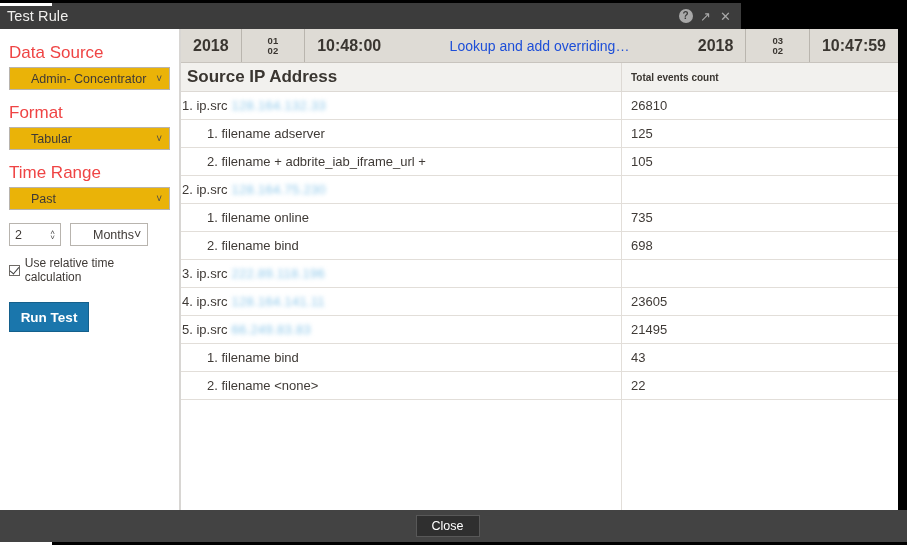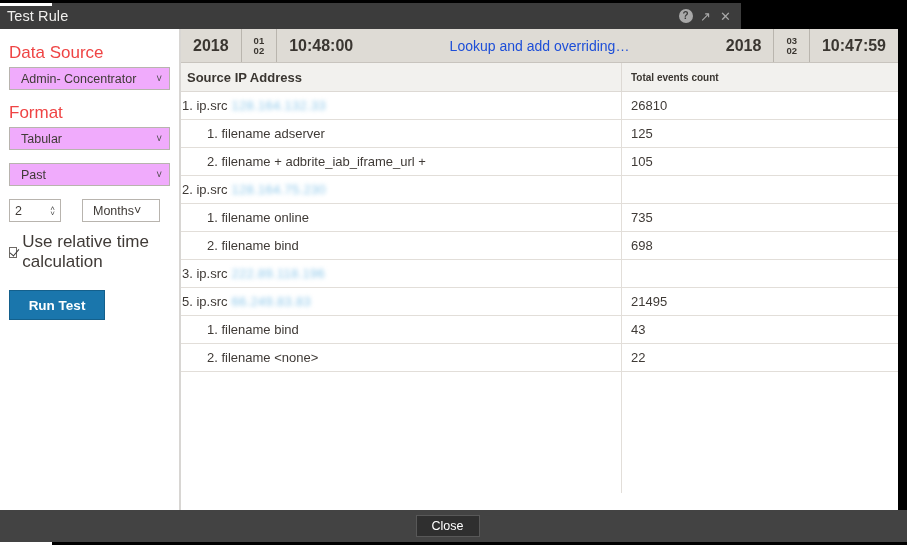--- a/index.html
+++ b/index.html
@@ -99,27 +99,27 @@
     color: #ef4444;
     margin-bottom: 4px;
     margin-top: 4px;
   }
   .field-group { margin-bottom: 13px; }
   .select-box {
     position: relative;
     width: 100%;
     height: 23px;
     border: 1px solid #b8b4ae;
-    background: #f0abfc;
+    background: #eab308;
     box-sizing: border-box;
     display: flex;
     align-items: center;
     font-size: 12.5px;
     color: #3f3a36;
-    padding-left: 11px;
+    padding-left: 21px;
   }
   .select-box .chev {
     position: absolute;
     right: 7px;
     top: 50%;
     transform: translateY(-55%);
     font-size: 10px;
     color: #4a4a4a;
   }
   .row-inline {
@@ -155,22 +155,21 @@
     position: relative;
     width: 78px;
     height: 23px;
     border: 1px solid #b8b4ae;
     background: #fff;
     box-sizing: border-box;
     display: flex;
     align-items: center;
     font-size: 12.5px;
     color: #3f3a36;
-    padding-left: 10px;
-    margin-left: 12px;
+    padding-left: 22px;
   }
   .checkbox-row {
     display: flex;
     align-items: center;
     gap: 5px;
     margin-bottom: 18px;
     margin-top: 2px;
   }
   .cbox {
     width: 11px; height: 11px;
@@ -182,25 +181,25 @@
   .cbox::after {
     content: "";
     position: absolute;
     left: 2px; top: -1px;
     width: 4px; height: 8px;
     border-right: 1.5px solid #3a3a3a;
     border-bottom: 1.5px solid #3a3a3a;
     transform: rotate(40deg);
   }
   .cbox-label {
-    font-size: 17px;
+    font-size: 12px;
     color: #3f3a36;
   }
   .run-btn {
-    width: 96px;
+    width: 80px;
     height: 30px;
     background: #1a76ac;
     border: 1px solid #14608c;
     color: #ffffff;
     font-size: 13.5px;
     font-weight: bold;
     display: flex;
     align-items: center;
     justify-content: center;
     box-sizing: border-box;
@@ -237,21 +236,21 @@
   }
   .tb-date {
     display: flex;
     flex-direction: column;
     align-items: center;
     justify-content: center;
     font-size: 9.5px;
     font-weight: bold;
     color: #3a3631;
     line-height: 10px;
-    padding: 0 12px;
+    padding: 0 26px;
     border-left: 1px solid #b9b5ae;
     border-right: 1px solid #b9b5ae;
   }
   .tb-title {
     flex: 1;
     display: flex;
     align-items: center;
     justify-content: center;
     font-size: 14px;
     color: #1d4ed8;
@@ -261,21 +260,21 @@
     height: 28px;
     background: #f2f1ee;
     border-bottom: 1px solid #ddd9d4;
     display: flex;
     align-items: center;
     flex: none;
   }
   .col-head .c1 {
     width: 441px;
     padding-left: 6px;
-    font-size: 13px;
+    font-size: 17px;
     font-weight: bold;
     color: #3a3631;
     box-sizing: border-box;
     border-right: 1px solid #ddd9d4;
     height: 100%;
     display: flex;
     align-items: center;
   }
   .col-head .c2 {
     flex: 1;
@@ -398,20 +397,21 @@
 
       <div class="field-group">
         <div class="field-label">Format</div>
         <div class="select-box">
           <span>Tabular</span>
           <span class="chev">˅</span>
         </div>
       </div>
 
       <div class="field-group">
+        <div class="field-label">Time Range</div>
         <div class="select-box">
           <span>Past</span>
           <span class="chev">˅</span>
         </div>
       </div>
 
       <div class="row-inline">
         <div class="spinner">
           <span>2</span>
           <span class="spin-arrows">
@@ -495,20 +495,27 @@
             <div class="cell2">698</div>
           </div>
           <div class="trow level1">
             <div class="cell1">
               <span>3. ip.src</span>
               <span class="redacted">222.89.118.196</span>
             </div>
           </div>
           <div class="trow level1">
             <div class="cell1">
+              <span>4. ip.src</span>
+              <span class="redacted">128.164.141.11</span>
+            </div>
+            <div class="cell2">23605</div>
+          </div>
+          <div class="trow level1">
+            <div class="cell1">
               <span>5. ip.src</span>
               <span class="redacted">66.249.83.83</span>
             </div>
             <div class="cell2">21495</div>
           </div>
           <div class="trow level2">
             <div class="cell1">
               <span>1. filename bind</span>
             </div>
             <div class="cell2">43</div>

